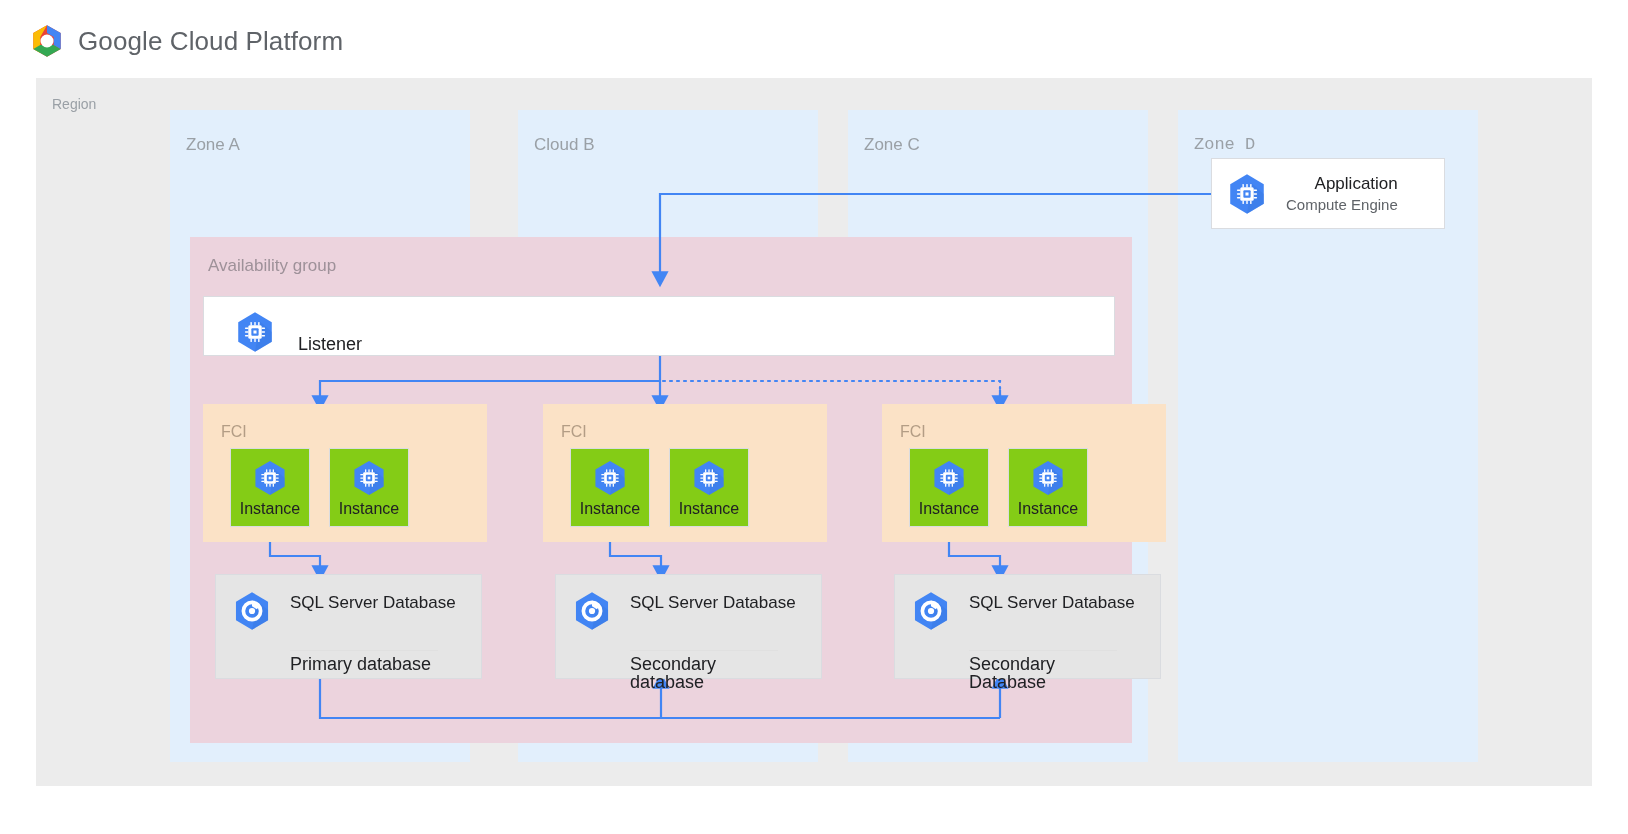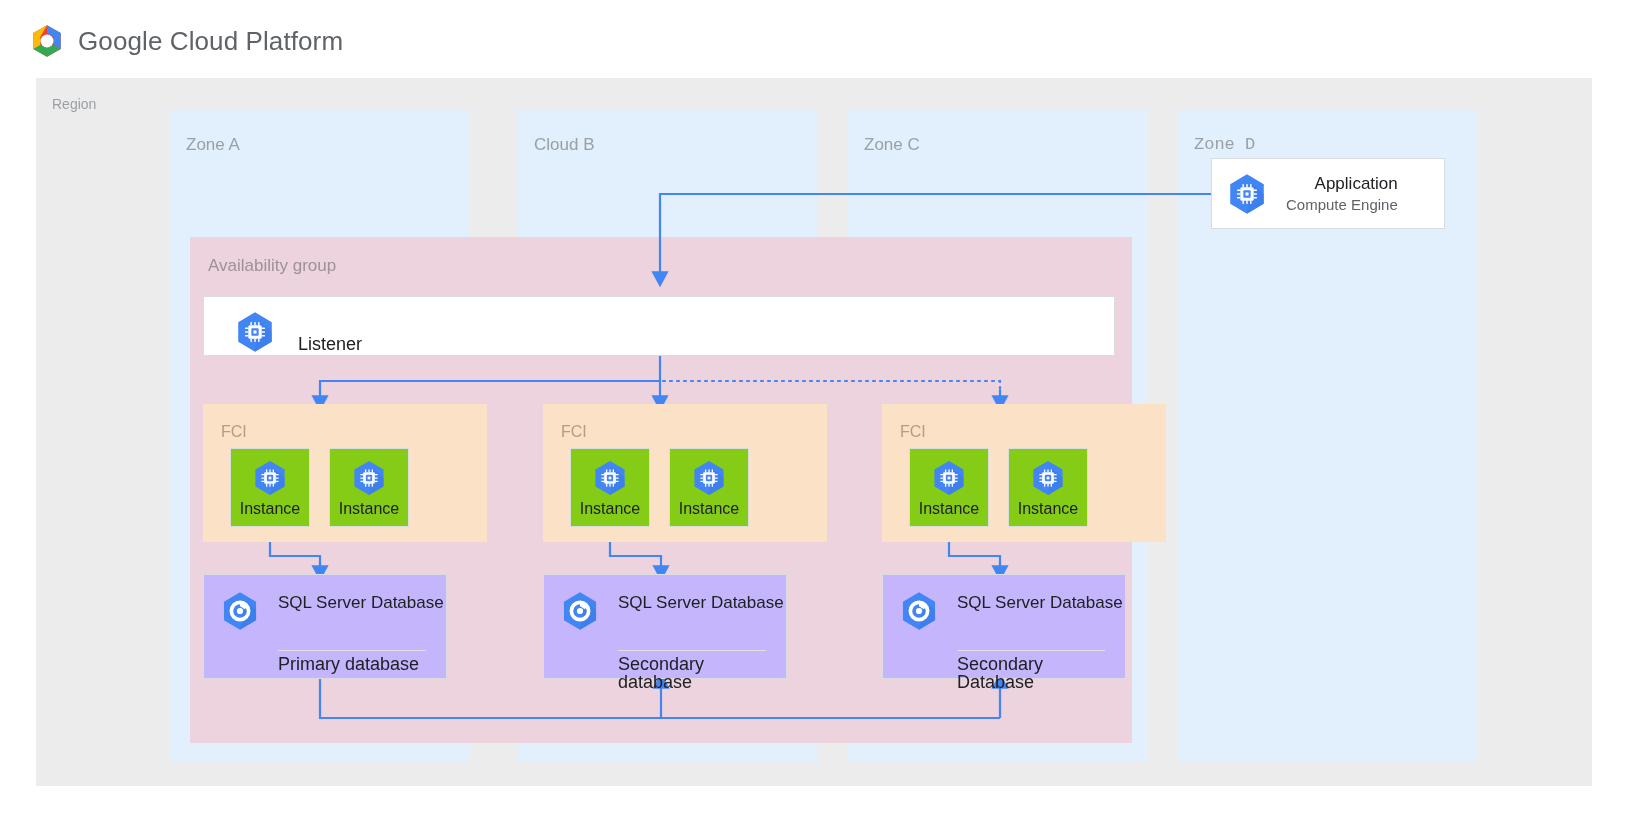--- a/index.html
+++ b/index.html
@@ -67,21 +67,21 @@
   .instance {
     position: absolute; top: 44px; width: 80px; height: 79px;
     background: #84cc16; border: 1px solid #dadce0;
     display: flex; flex-direction: column; align-items: center; justify-content: center; gap: 2px;
   }
   .instance.left  { left: 27px; }
   .instance.right { left: 126px; }
   .instance-label { font-size: 16px; color: #202124; }
 
   
-  .db-card { position: absolute; top: 574px; width: 244px; height: 105px; background: #c4b5fd; border: 1px solid #dadce0; }
+  .db-card { position: absolute; top: 574px; width: 267px; height: 105px; background: #e5e5e5; border: 1px solid #dadce0; margin-left: 12px; }
   #db-a { left: 203px; }
   #db-b { left: 543px; }
   #db-c { left: 882px; }
   .db-head { position: absolute; left: 14px; top: 14px; display: flex; align-items: flex-start; gap: 16px; }
   .db-title { font-size: 17px; color: #202124; line-height: 20px; padding-top: 4px; }
   .db-divider { position: absolute; left: 74px; top: 75px; width: 148px; height: 1px; background: #e0e0e0; }
   .db-sub { position: absolute; left: 74px; top: 80px; width: 155px; font-size: 18px; color: #202124; line-height: 18px; }
 
   
   .hex-icon { display: block; }

